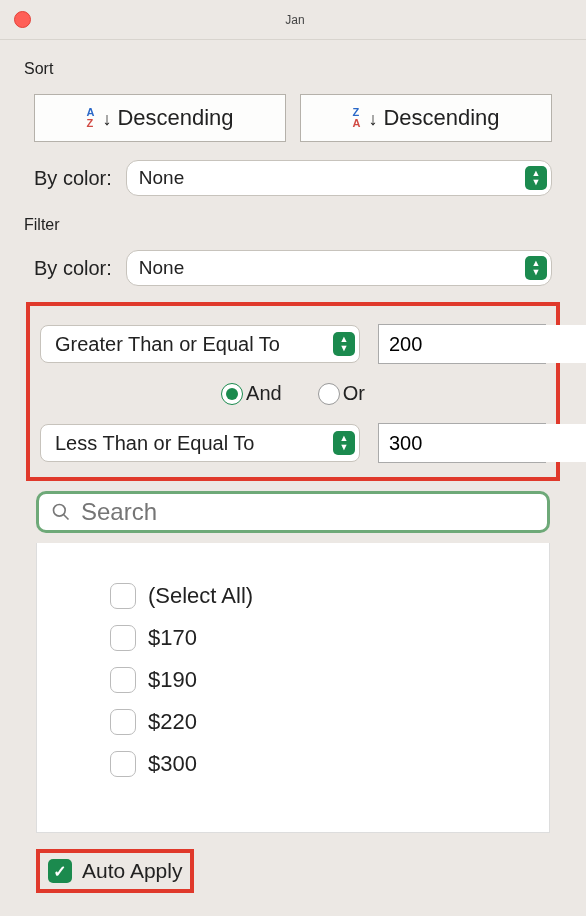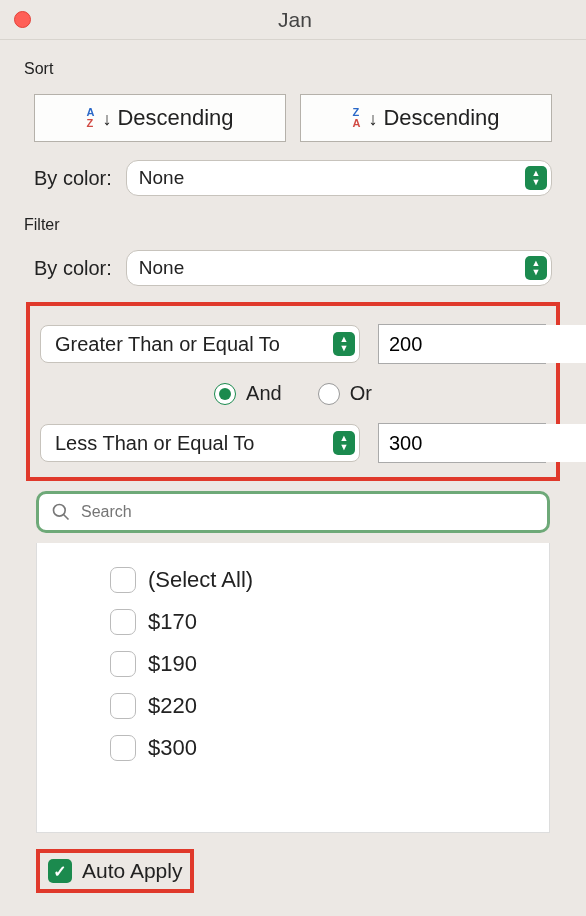--- a/index.html
+++ b/index.html
@@ -23,21 +23,21 @@
     .traffic-close {
       width: 17px; height: 17px;
       border-radius: 50%;
       background: #ff5f57;
       border: 1px solid #e24138;
     }
     .title-center {
       position: absolute;
       left: 4px; right: 0;
       text-align: center;
-      font-size: 21px;
+      font-size: 12px;
       color: #444;
       pointer-events: none;
     }
     .content { padding: 20px 24px; }
     .section-h {
       font-size: 16px;
       font-weight: 400;
       margin-bottom: 16px;
     }
     .sort-buttons {
@@ -144,21 +144,21 @@
     .andor {
       display: flex;
       justify-content: center;
       gap: 36px;
       margin: 18px 0;
       font-size: 20px;
     }
     .radio {
       display: flex;
       align-items: center;
-      gap: 10px;
+      gap: 3px;
       cursor: pointer;
     }
     .radio-dot {
       width: 22px; height: 22px;
       border-radius: 50%;
       border: 1px solid #999;
       background: #fff;
       display: flex;
       align-items: center;
       justify-content: center;
@@ -180,36 +180,36 @@
       height: 42px;
       display: flex;
       align-items: center;
       padding: 0 12px;
       gap: 10px;
     }
     .search-wrap svg { width: 20px; height: 20px; stroke: #777; fill: none; stroke-width: 2; }
     .search-wrap input {
       border: none;
       flex: 1;
-      font-size: 16px;
+      font-size: 24px;
       color: #0f172a;
       outline: none;
       background: transparent;
     }
     .checklist {
       margin: 10px 12px 0;
       background: #fff;
       border: 1px solid #ddd;
       border-top: none;
       padding: 24px 14px 24px 56px;
       height: 290px;
     }
     .chk-row {
       display: flex;
-      align-items: flex-start;
+      align-items: flex-end;
       gap: 12px;
       font-size: 22px;
       height: 42px;
       padding-left: 17px;
     }
     .box {
       width: 26px; height: 26px;
       border: 1.5px solid #bbb;
       border-radius: 7px;
       background: #fff;

